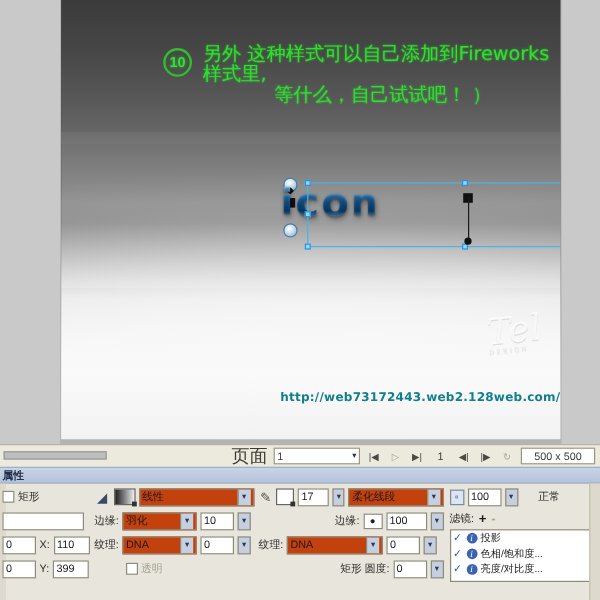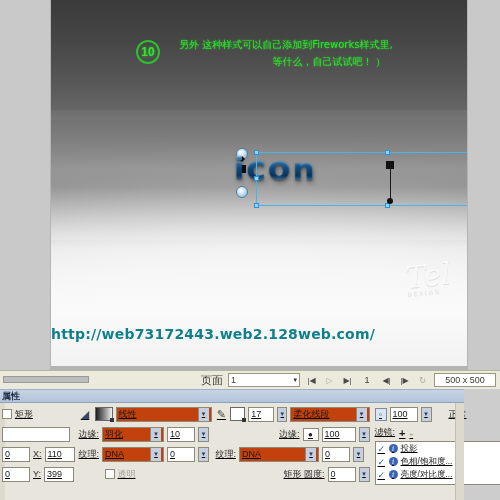--- a/index.html
+++ b/index.html
@@ -42,22 +42,22 @@
   
   .badge-10 {
     position: absolute; left: 85px; top: 40px; width: 24px; height: 24px;
     border-radius: 50%; border: 2px solid #2fbe2f;
     color: #3ddc3d; font-size: 12px; font-weight: bold;
     display: flex; align-items: center; justify-content: center;
     text-shadow: 0 0 3px rgba(0,255,0,.7);
     filter: blur(.3px);
   }
   .green-text {
-    position: absolute; left: 128px; top: 36px; width: 300px;
-    color: #2ee02e; font-size: 10px; line-height: 17px;
+    position: absolute; left: 118px; top: 36px; width: 300px;
+    color: #2ee02e; font-size: 16px; line-height: 17px;
     text-shadow: 0 0 2px rgba(40,230,40,.8);
     filter: blur(.35px);
     font-family: "DejaVu Sans", sans-serif;
   }
   .green-text .l1 { display:block; text-align:left; }
   .green-text .l2 { display:block; text-align:left; }
   .green-text .l3 { display:block; text-align:center; }
 
   
   .logo-wrap { position: absolute; left: 183px; top: 152px; }
@@ -116,62 +116,62 @@
   .watermark {
     position: absolute; left: 355px; top: 258px;
     font-family: "DejaVu Serif", serif; font-style: italic;
     font-size: 30px; color: rgba(255,255,255,.75);
     text-shadow: 0 1px 0 rgba(200,200,200,.55);
     transform: rotate(-6deg);
   }
   .watermark small { display:block; font-size:5px; letter-spacing:2px; font-style:normal;
                      color: rgba(230,230,230,.85); margin-top:-4px; }
   .url {
-    position: absolute; left: 0; right: 0; top: 326px; text-align: left;
-    font-size: 14px; font-weight: bold; color: #0f7f8c;
+    position: absolute; left: 0; right: 0; top: 326px; text-align: right;
+    font-size: 10px; font-weight: bold; color: #0f7f8c;
     letter-spacing: .2px; font-family: "DejaVu Sans", sans-serif;
     text-shadow: 0 1px 1px rgba(255,255,255,.9);
   }
 
   
   .statusbar {
     position: absolute; left: 0; top: 370px; width: 500px; height: 19px;
     background: #ece9dd; border-top: 1px solid #b9b49e;
     display: flex; align-items: center; font-size: 9px; color: #3b3b35;
   }
   .sb-left { width: 150px; padding-left: 3px; color: #8a8a80; font-size: 8.5px; }
   .sb-left .scroll-stub { height: 7px; width: 86px; background: #bdbdbd; border: 1px solid #9a9a9a; margin-bottom: 2px; }
   .sb-right { margin-left: auto; display: flex; align-items: center; gap: 5px; padding-right: 4px; }
-  .sb-label { font-size: 11px; }
+  .sb-label { font-size: 15px; }
   .sb-select {
     display: flex; align-items: center; gap: 2px;
     border: 1px solid #9b9680; background: #fff; height: 14px; padding: 0 2px; min-width: 72px;
     font-size: 9px;
   }
   .sb-select .caret { margin-left: auto; font-size: 7px; color: #333; }
   .nav-btn { width: 13px; height: 13px; display:flex; align-items:center; justify-content:center;
              font-size: 8px; color: #4a4a44; }
   .nav-btn.dim { color: #a9a69a; }
   .page-num { width: 16px; text-align: center; font-size: 9px; }
   .dim-box {
     border: 1px solid #9b9680; background: #fff; height: 14px; min-width: 62px;
     display: flex; align-items: center; justify-content: center; font-size: 9px; padding: 0 3px;
   }
 
   
   .props {
-    position: absolute; left: 0; top: 389px; width: 464px; height: 111px;
+    position: absolute; left: 0; top: 389px; width: 500px; height: 111px;
     background: #e8e5dc; border-top: 1px solid #9fb0c9;
   }
   .props-title {
     height: 13px; background: linear-gradient(180deg,#c8d4e6 0%, #b3c3da 100%);
     border-bottom: 1px solid #8fa2bd; font-size: 9px; color: #20304a;
     padding-left: 2px; line-height: 13px; font-weight: bold;
   }
-  .props-body { position: relative; height: 97px; display: flex; text-decoration: underline; }
+  .props-body { position: relative; height: 97px; display: flex; }
 
   .col { position: relative; height: 100%; }
   .col-sep { width: 1px; background: #c9c5b8; margin: 4px 0; }
 
   .col-a { width: 90px; padding: 3px 2px 0 2px; }
   .col-b { width: 138px; padding: 3px 2px 0 2px; }
   .col-c { width: 158px; padding: 3px 2px 0 2px; }
   .col-d { flex: 1; padding: 3px 2px 0 3px; }
 
   .row { display: flex; align-items: center; gap: 3px; margin-bottom: 4px; height: 16px; }

